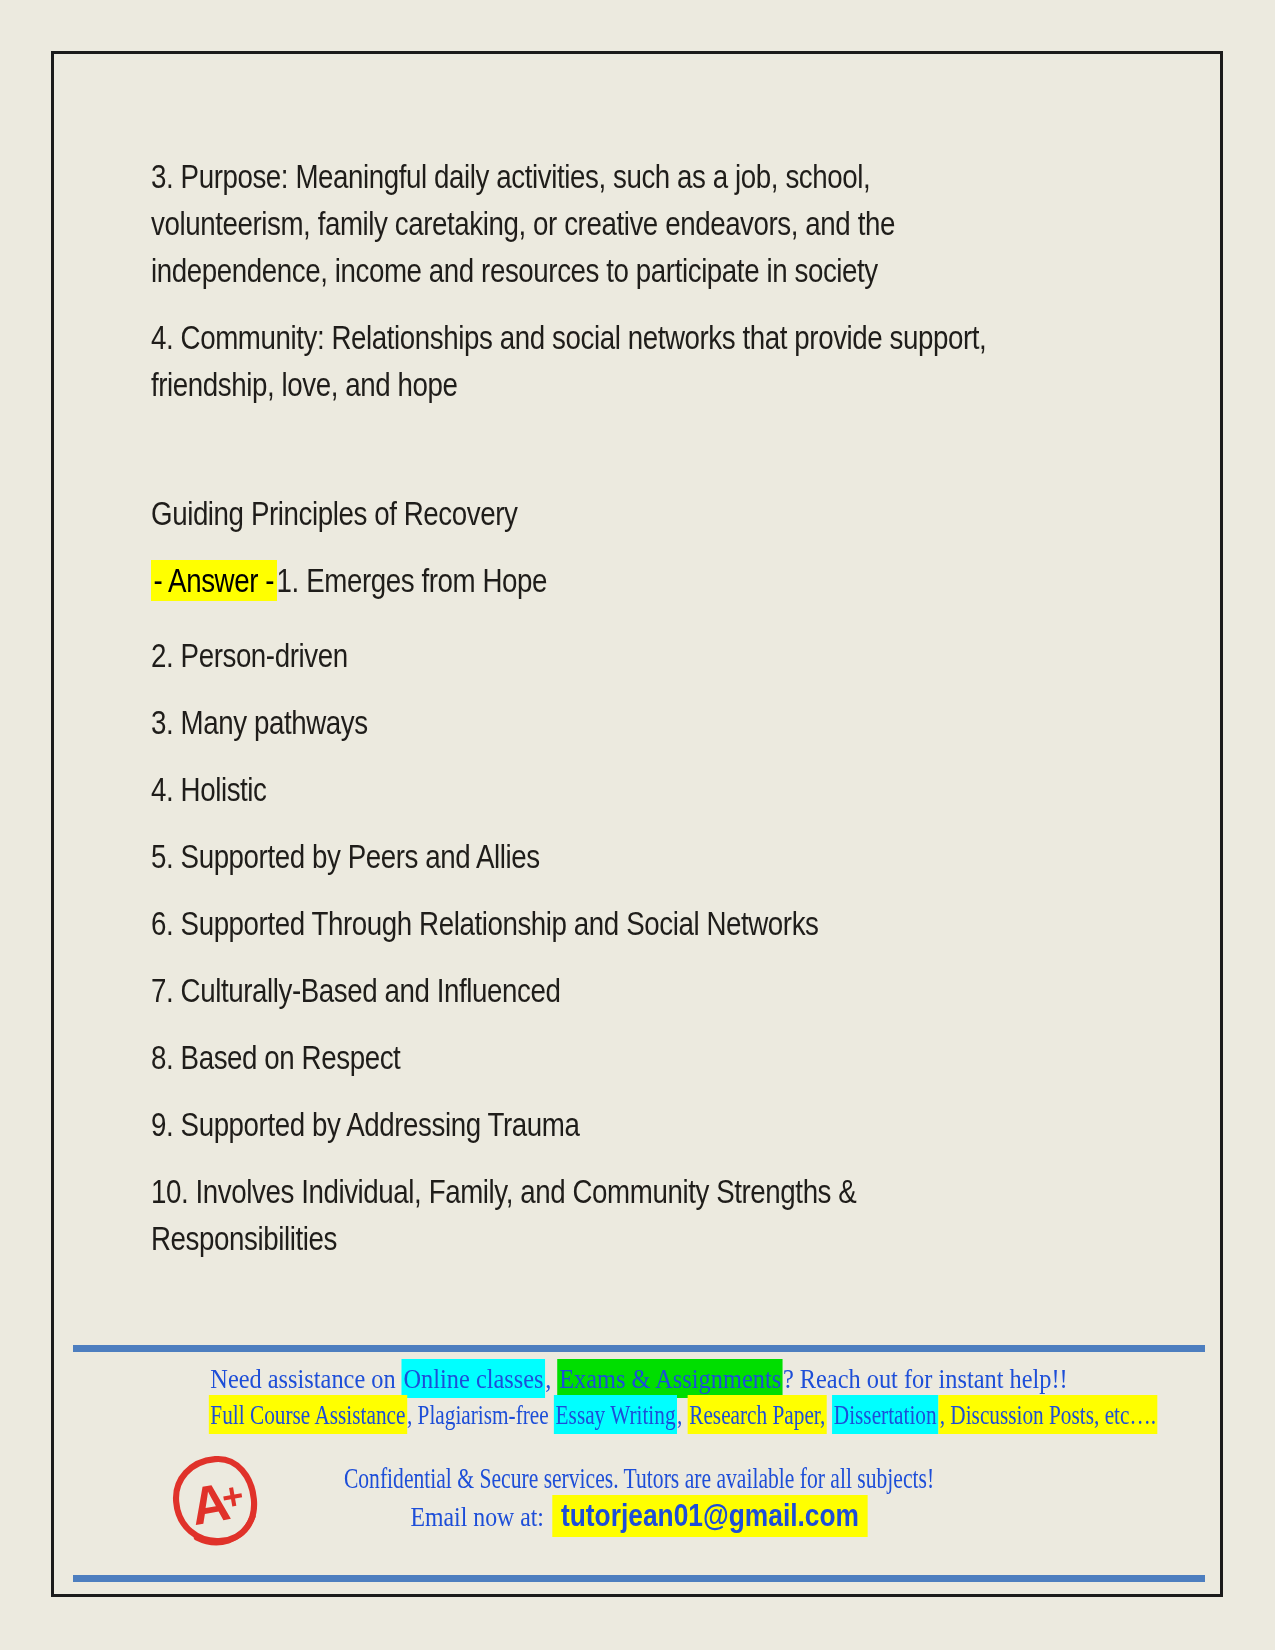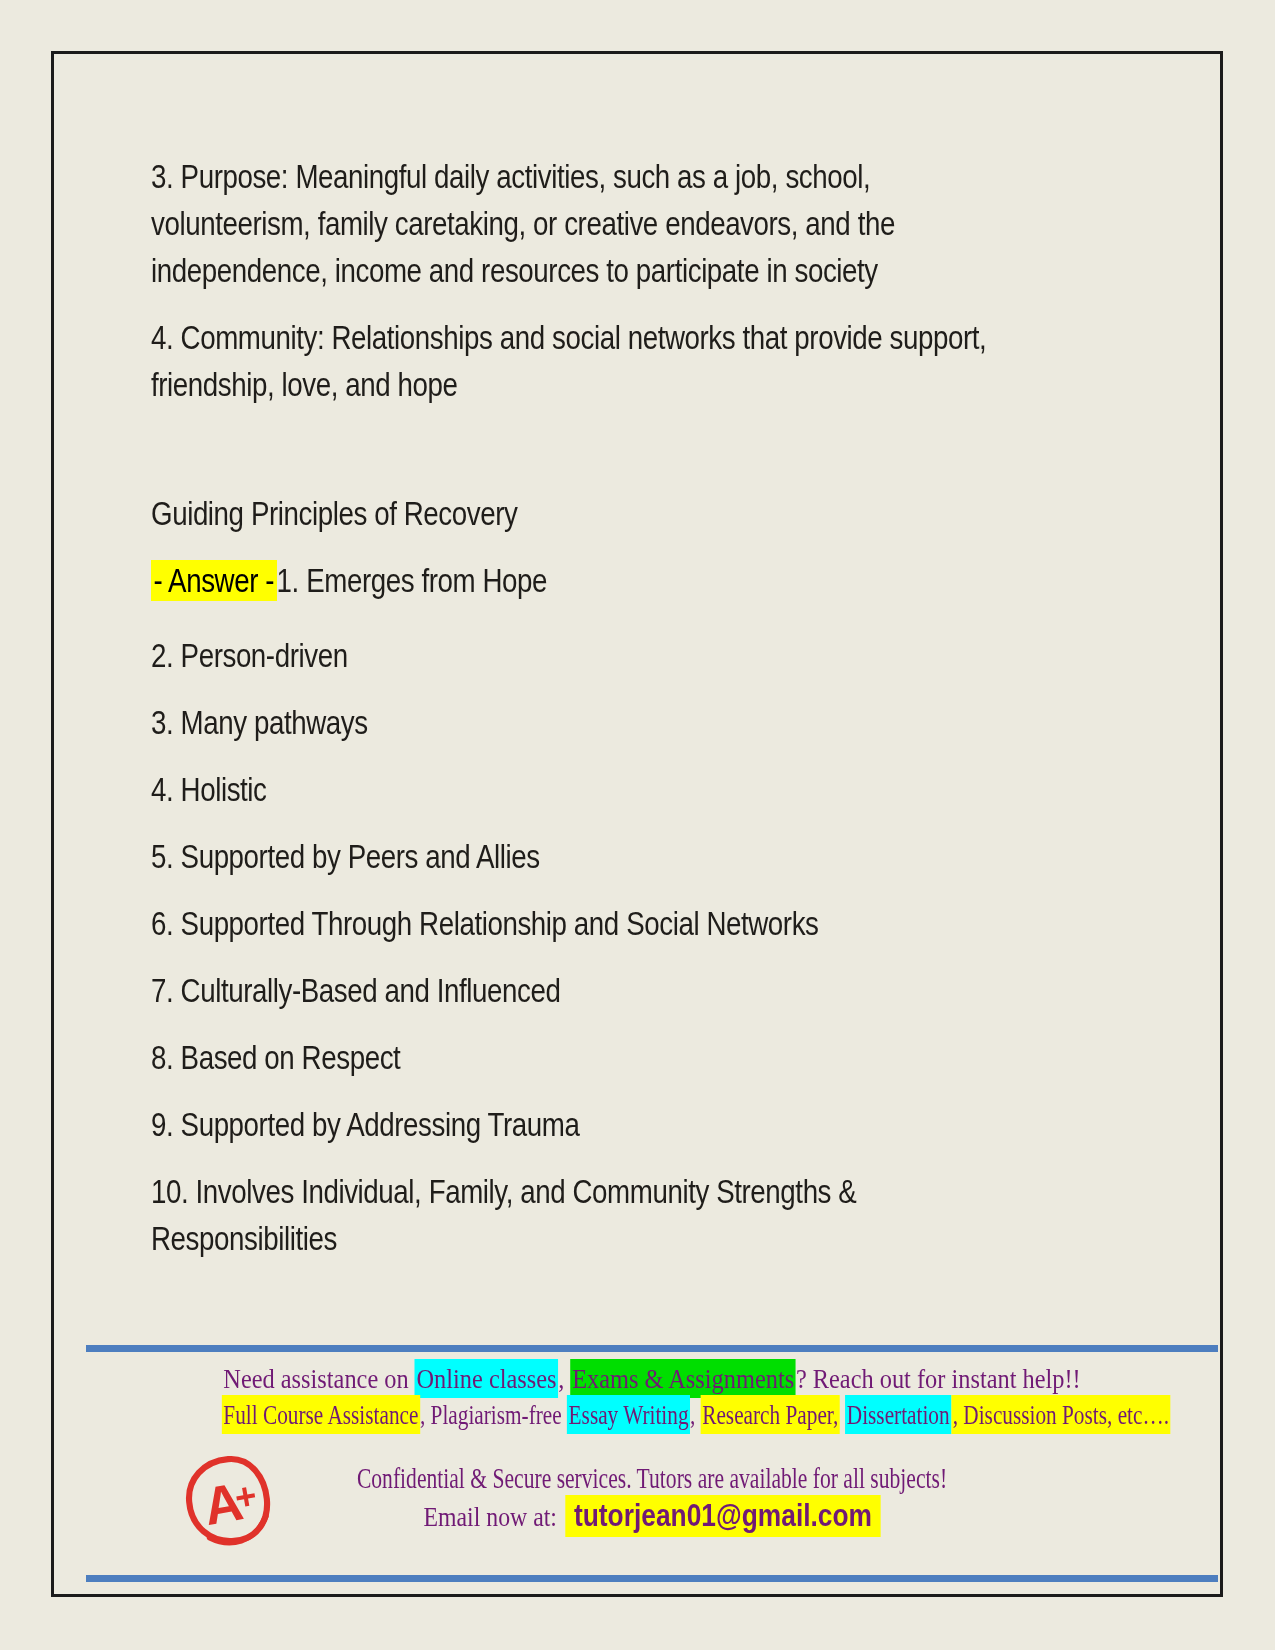--- a/index.html
+++ b/index.html
@@ -38,23 +38,23 @@
   .gap { height: 62px; }
 
   .hl { padding: 2px 3px; }
   .hl-y { background: #ffff00; }
   .hl-c { background: #00ffff; }
   .hl-g { background: #00de00; }
 
   
   .footer {
     position: absolute;
-    left: 86px; top: 1345px;
+    left: 73px; top: 1345px;
     width: 1132px; height: 240px;
-    color: #701a75;
+    color: #1d4ed8;
     font-family: "Liberation Serif", serif;
   }
   .rule {
     position: absolute; left: 0;
     width: 1132px; height: 7px;
     background: #4d7ebf;
   }
   .rule-top { top: 0; }
   .rule-bottom { top: 230px; }
 

